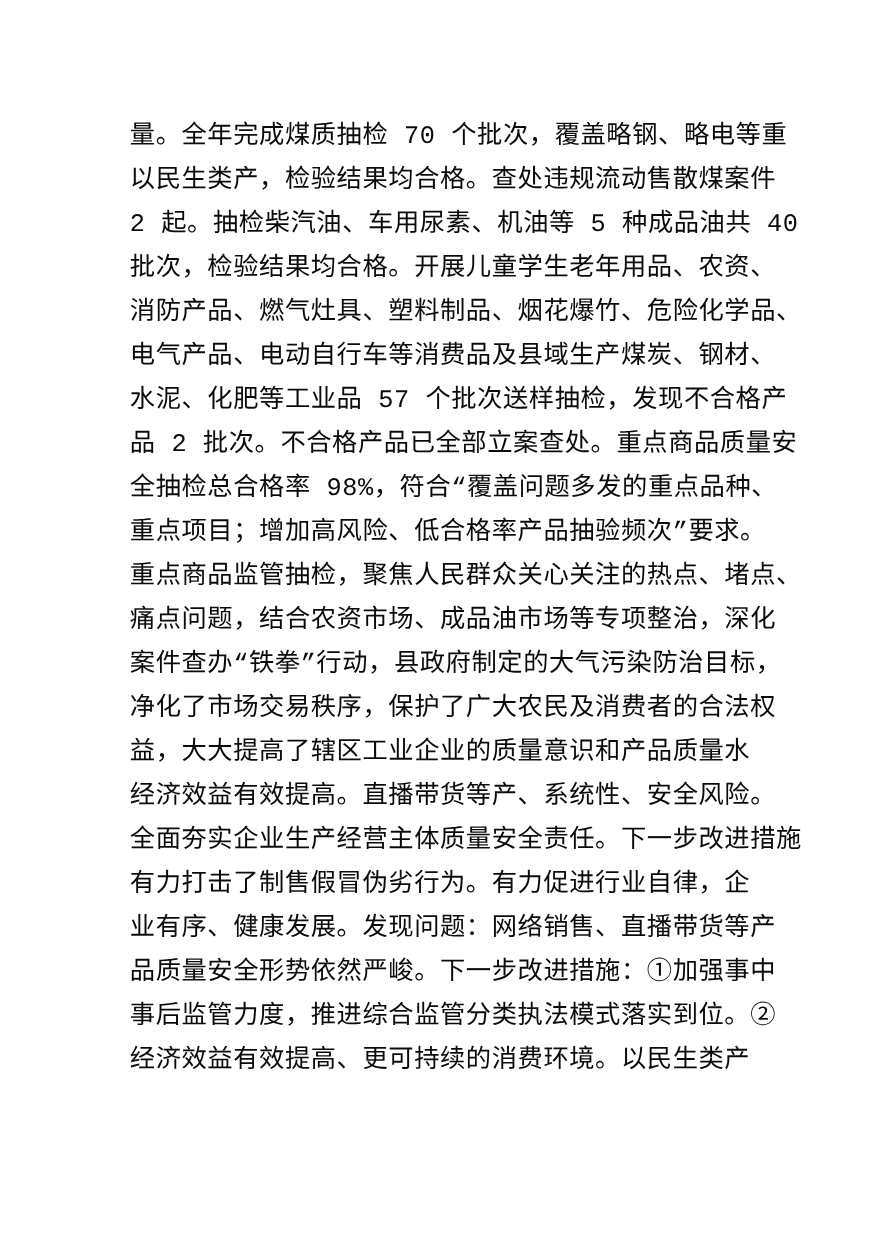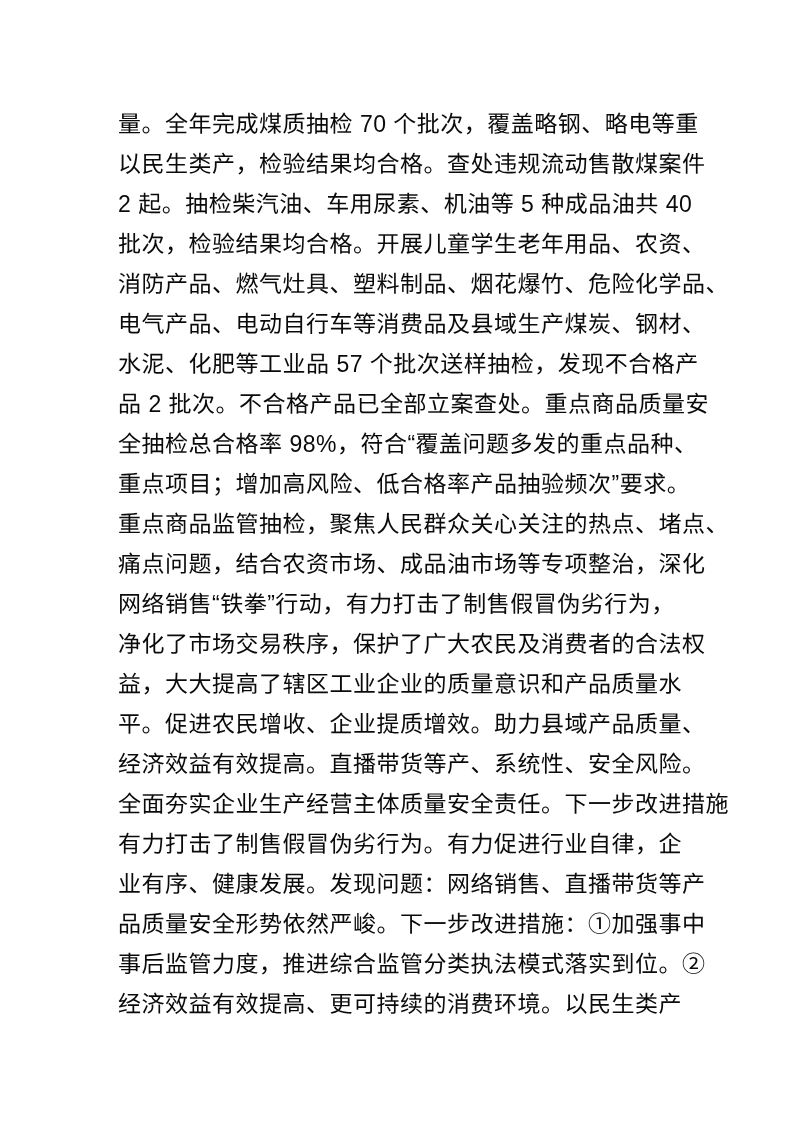--- a/index.html
+++ b/index.html
@@ -6,21 +6,21 @@
     margin: 0;
     padding: 0;
     background: #ffffff;
   }
   .page {
     position: relative;
     width: 793px;
     height: 1122px;
     background: #ffffff;
     overflow: hidden;
-    font-family: Liberation Sans, sans-serif;
+    font-family: Liberation Mono, monospace;
     color: #0a0a0a;
   }
   .text-block {
     position: absolute;
     left: 118px;
     top: 104px;
     width: 556px;
   }
   .text-line {
     font-size: 23px;
@@ -45,24 +45,23 @@
     <div class="text-line">2 起。抽检柴汽油、车用尿素、机油等 5 种成品油共 40</div>
     <div class="text-line">批次，检验结果均合格。开展儿童学生老年用品、农资、</div>
     <div class="text-line">消防产品、燃气灶具、塑料制品、烟花爆竹、危险化学品、</div>
     <div class="text-line">电气产品、电动自行车等消费品及县域生产煤炭、钢材、</div>
     <div class="text-line">水泥、化肥等工业品 57 个批次送样抽检，发现不合格产</div>
     <div class="text-line">品 2 批次。不合格产品已全部立案查处。重点商品质量安</div>
     <div class="text-line">全抽检总合格率 98%，符合“覆盖问题多发的重点品种、</div>
     <div class="text-line">重点项目；增加高风险、低合格率产品抽验频次”要求。</div>
     <div class="text-line">重点商品监管抽检，聚焦人民群众关心关注的热点、堵点、</div>
     <div class="text-line">痛点问题，结合农资市场、成品油市场等专项整治，深化</div>
-    <div class="text-line">网络销售“铁拳”行动，有力打击了制售假冒伪劣行为，</div>
+    <div class="text-line">案件查办“铁拳”行动，县政府制定的大气污染防治目标，</div>
     <div class="text-line">净化了市场交易秩序，保护了广大农民及消费者的合法权</div>
     <div class="text-line">益，大大提高了辖区工业企业的质量意识和产品质量水</div>
-    <div class="text-line">平。促进农民增收、企业提质增效。助力县域产品质量、</div>
     <div class="text-line">经济效益有效提高。直播带货等产、系统性、安全风险。</div>
     <div class="text-line">全面夯实企业生产经营主体质量安全责任。下一步改进措施</div>
     <div class="text-line">有力打击了制售假冒伪劣行为。有力促进行业自律，企</div>
     <div class="text-line">业有序、健康发展。发现问题：网络销售、直播带货等产</div>
     <div class="text-line">品质量安全形势依然严峻。下一步改进措施：①加强事中</div>
     <div class="text-line">事后监管力度，推进综合监管分类执法模式落实到位。②</div>
     <div class="text-line">经济效益有效提高、更可持续的消费环境。以民生类产</div>
   </div>
 </div>
 

